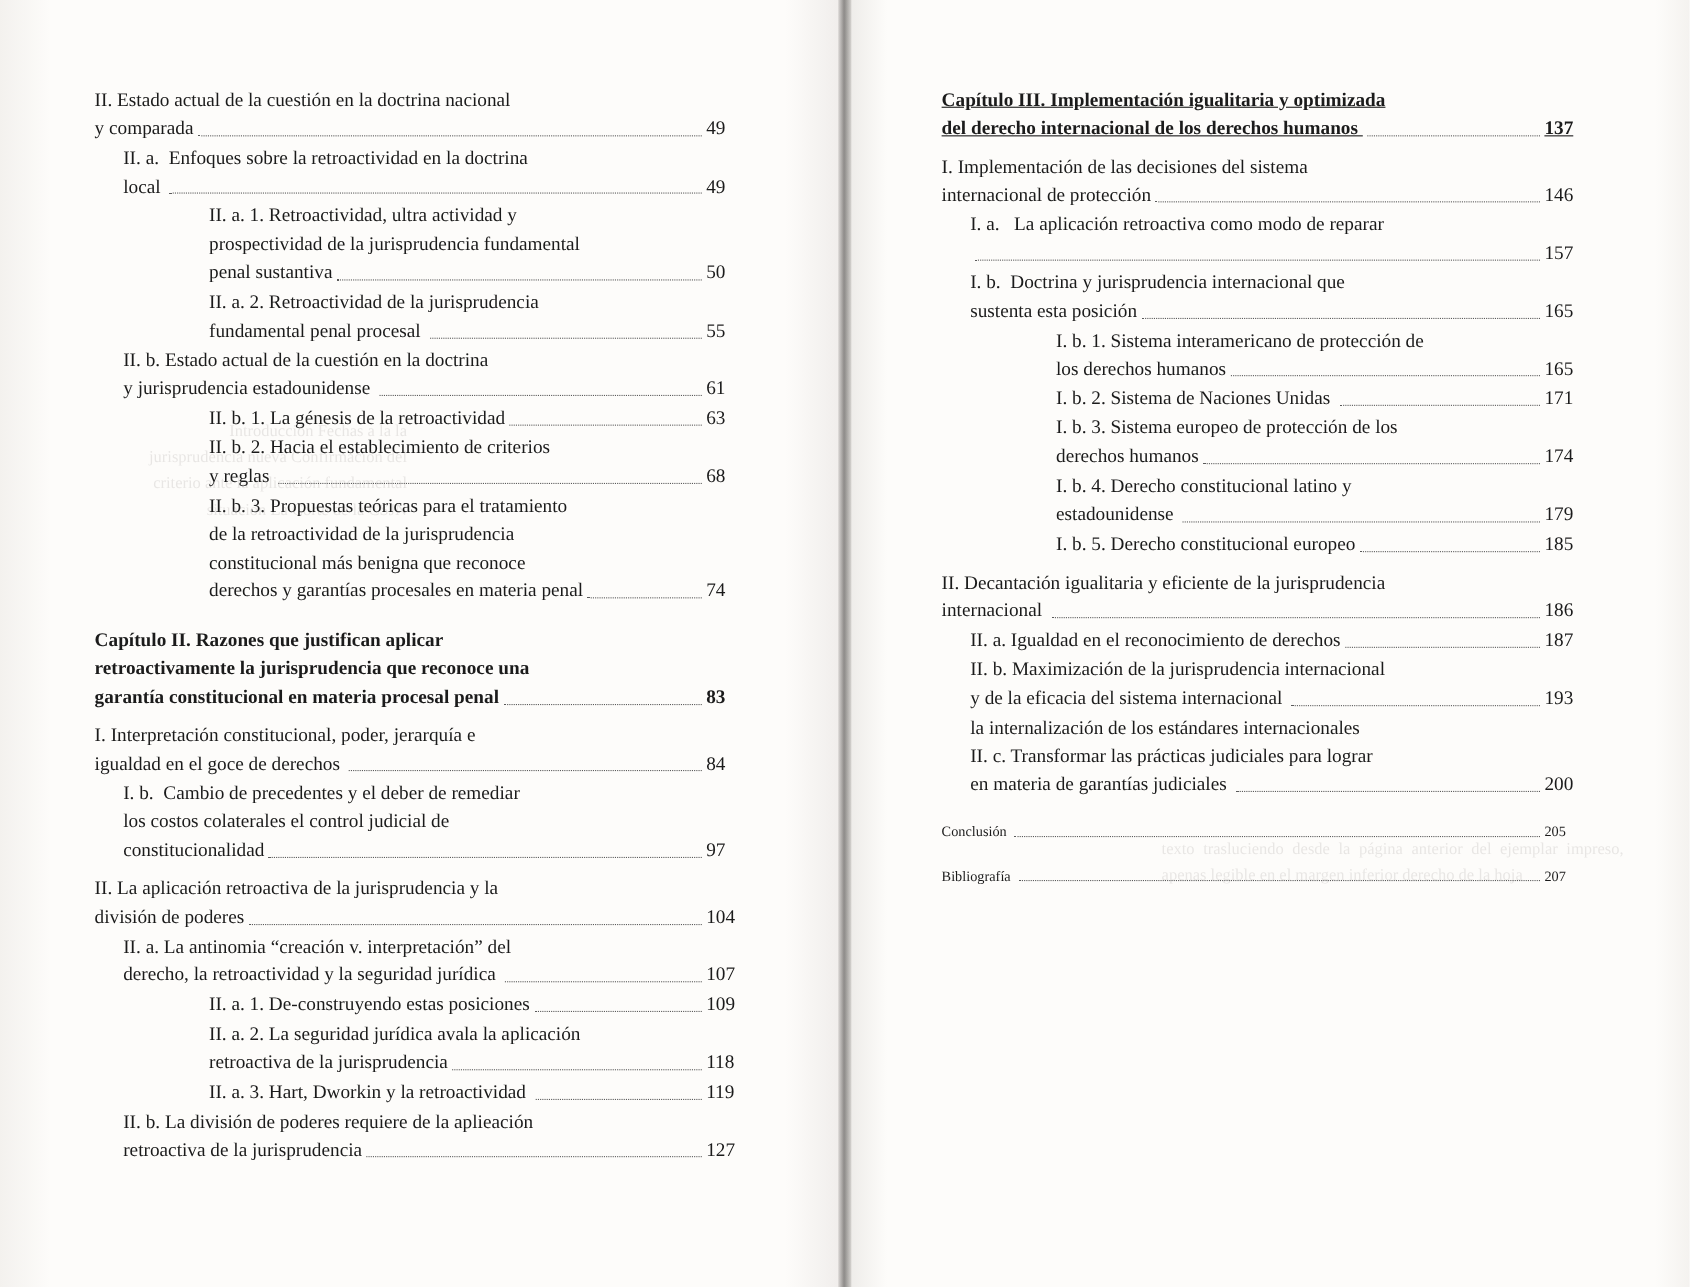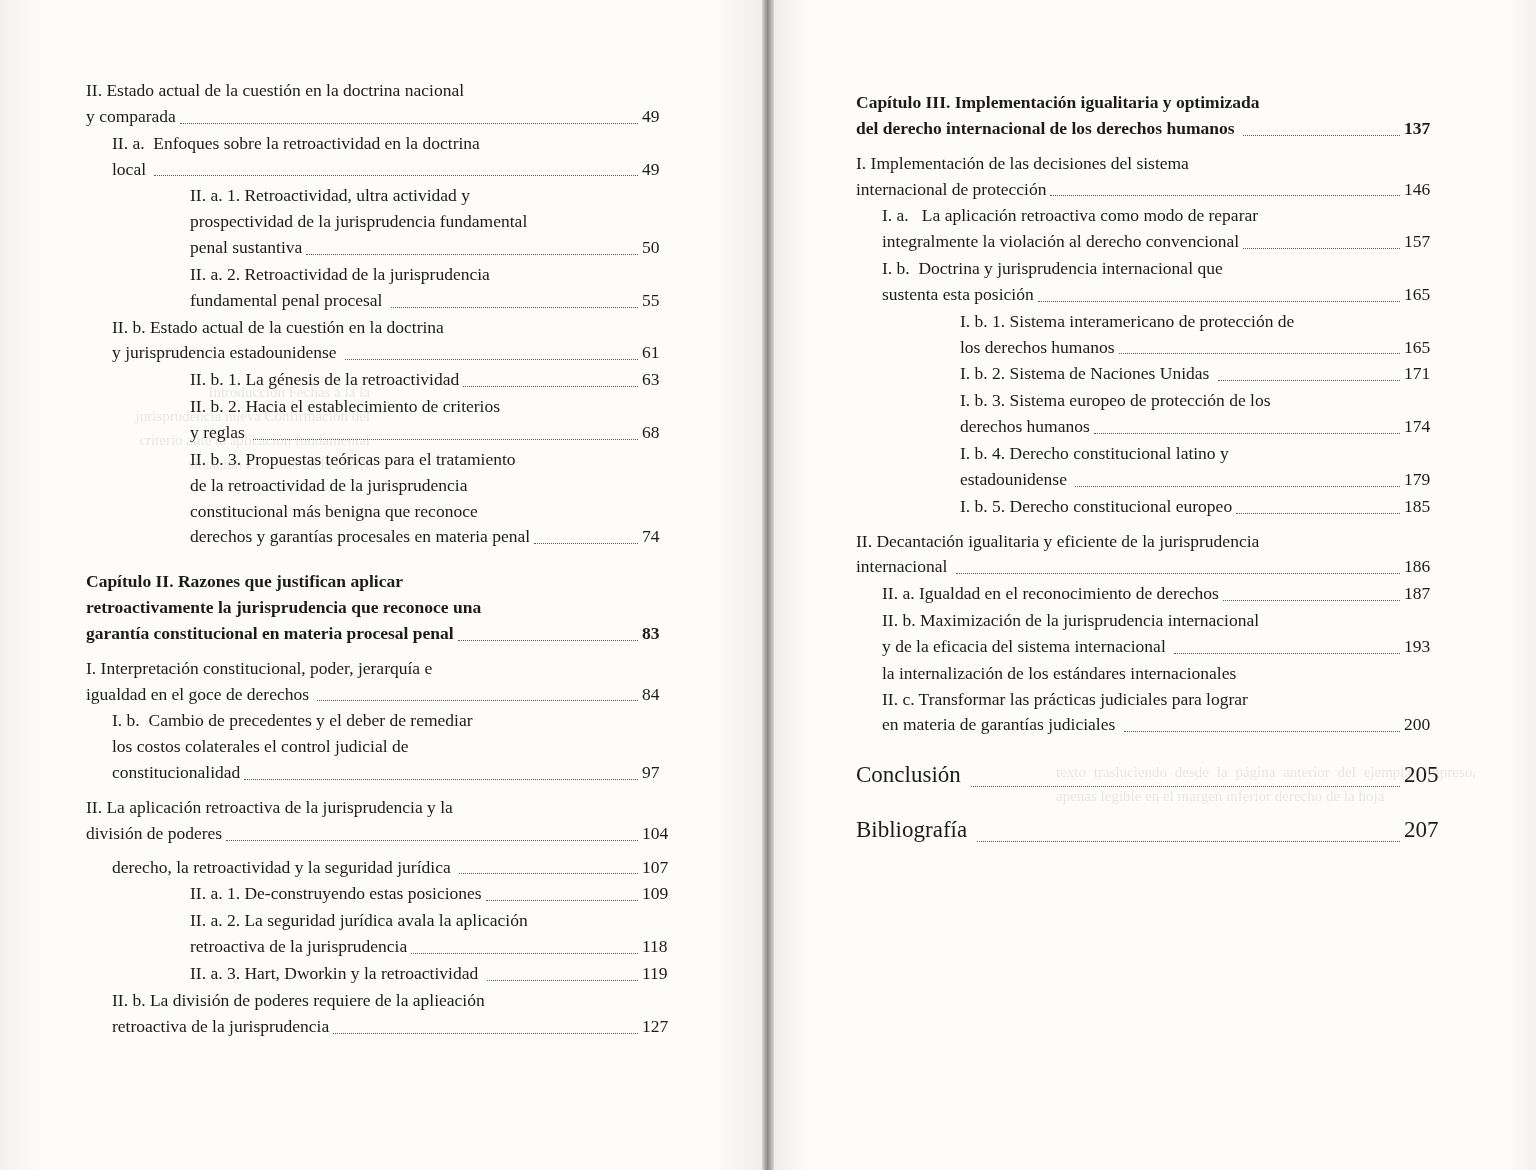--- a/index.html
+++ b/index.html
@@ -86,21 +86,21 @@
   }
   .chapter .page-num { font-weight: bold; }
 
   .block {
     margin-bottom: 2px;
   }
   .gap-sm { margin-top: 10px; }
 
   .tail-entry {
     margin-top: 22px;
-    font-size: 23px;
+    font-size: 13px;
   }
 
   .ghost {
     position: absolute;
     color: rgba(90,88,85,0.13);
     font-size: 15px;
     line-height: 1.6;
     pointer-events: none;
     user-select: none;
     text-align: right;
@@ -283,20 +283,21 @@
           </div>
         <div class="entry lvl0">
             <span class="text">división de poderes</span>
             <span class="leader"></span>
             <span class="page-num">104</span>
           </div>
       </div>
 
       <div class="block">
         <div class="entry lvl1 noleader">
+            <span class="text">II. a. La antinomia “creación v. interpretación” del</span>
             <span class="leader"></span>
           </div>
         <div class="entry lvl1">
             <span class="text">derecho, la retroactividad y la seguridad jurídica </span>
             <span class="leader"></span>
             <span class="page-num">107</span>
           </div>
       </div>
 
       <div class="block">
@@ -340,21 +341,21 @@
       </div>
 
     </div>
   </div>
 
   <div class="page page-right">
     <div class="ghost ghost-right">texto trasluciendo desde la página anterior del ejemplar impreso, apenas legible en el margen inferior derecho de la hoja</div>
 
     <div class="toc">
 
-      <div class="block chapter" style="margin-top:12px;">
+      <div class="block chapter" style="margin-top:0;text-decoration:underline;">
         <div class="entry lvl0 noleader">
             <span class="text">Capítulo III. Implementación igualitaria y optimizada</span>
             <span class="leader"></span>
           </div>
         <div class="entry lvl0">
             <span class="text">del derecho internacional de los derechos humanos </span>
             <span class="leader"></span>
             <span class="page-num">137</span>
           </div>
       </div>
@@ -370,21 +371,20 @@
             <span class="page-num">146</span>
           </div>
       </div>
 
       <div class="block">
         <div class="entry lvl1 noleader">
             <span class="text">I. a.   La aplicación retroactiva como modo de reparar</span>
             <span class="leader"></span>
           </div>
         <div class="entry lvl1">
-            <span class="text">integralmente la violación al derecho convencional</span>
             <span class="leader"></span>
             <span class="page-num">157</span>
           </div>
       </div>
 
       <div class="block">
         <div class="entry lvl1 noleader">
             <span class="text">I. b.  Doctrina y jurisprudencia internacional que</span>
             <span class="leader"></span>
           </div>

